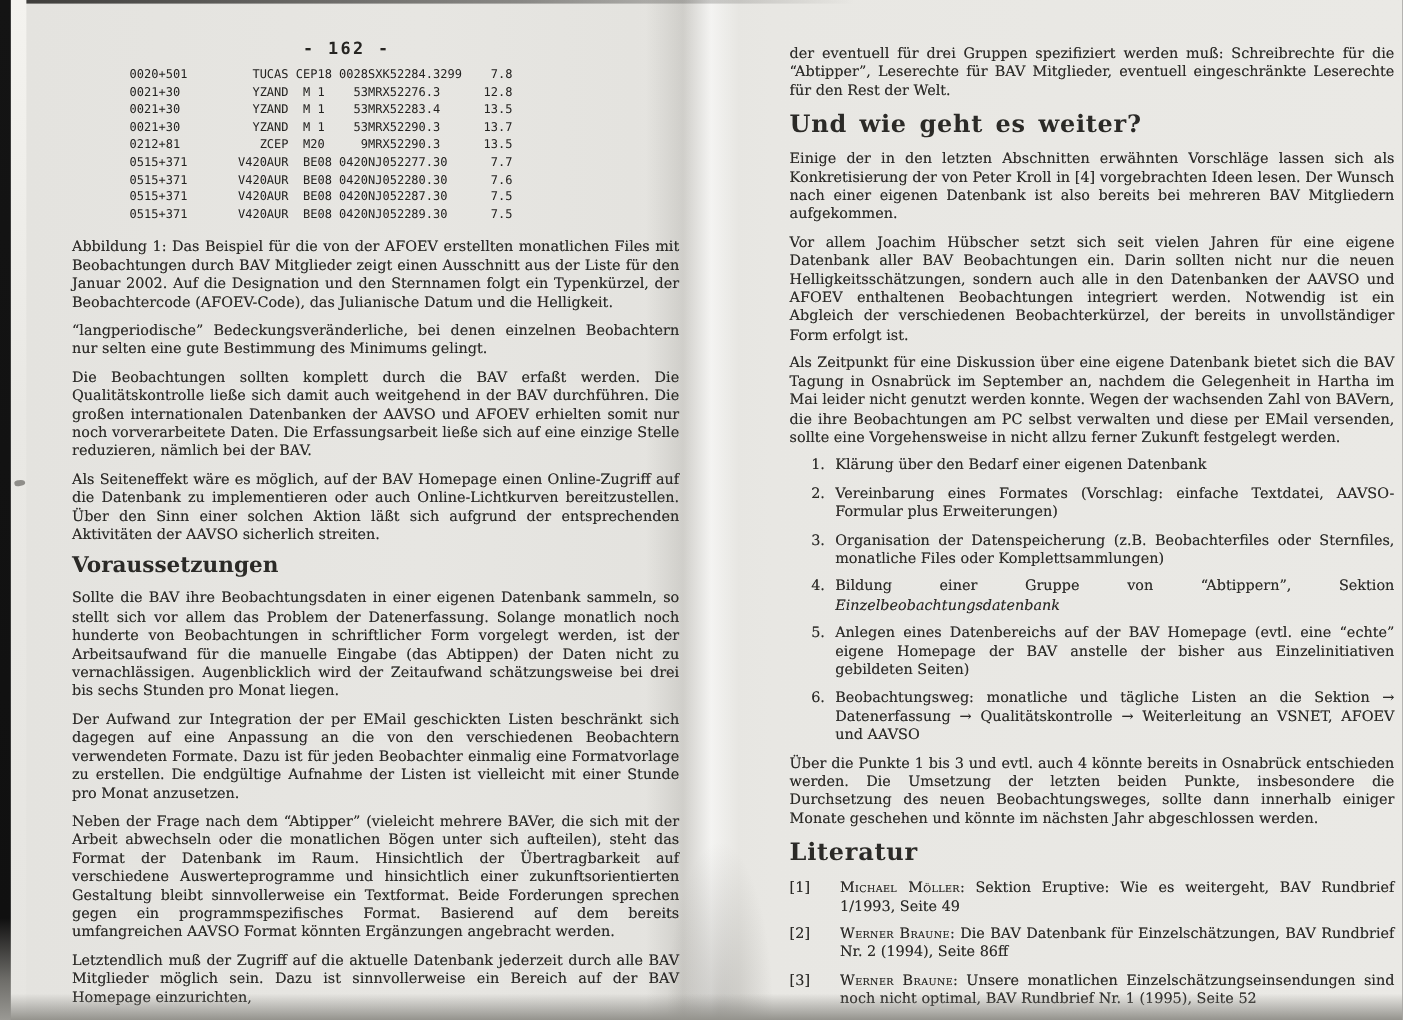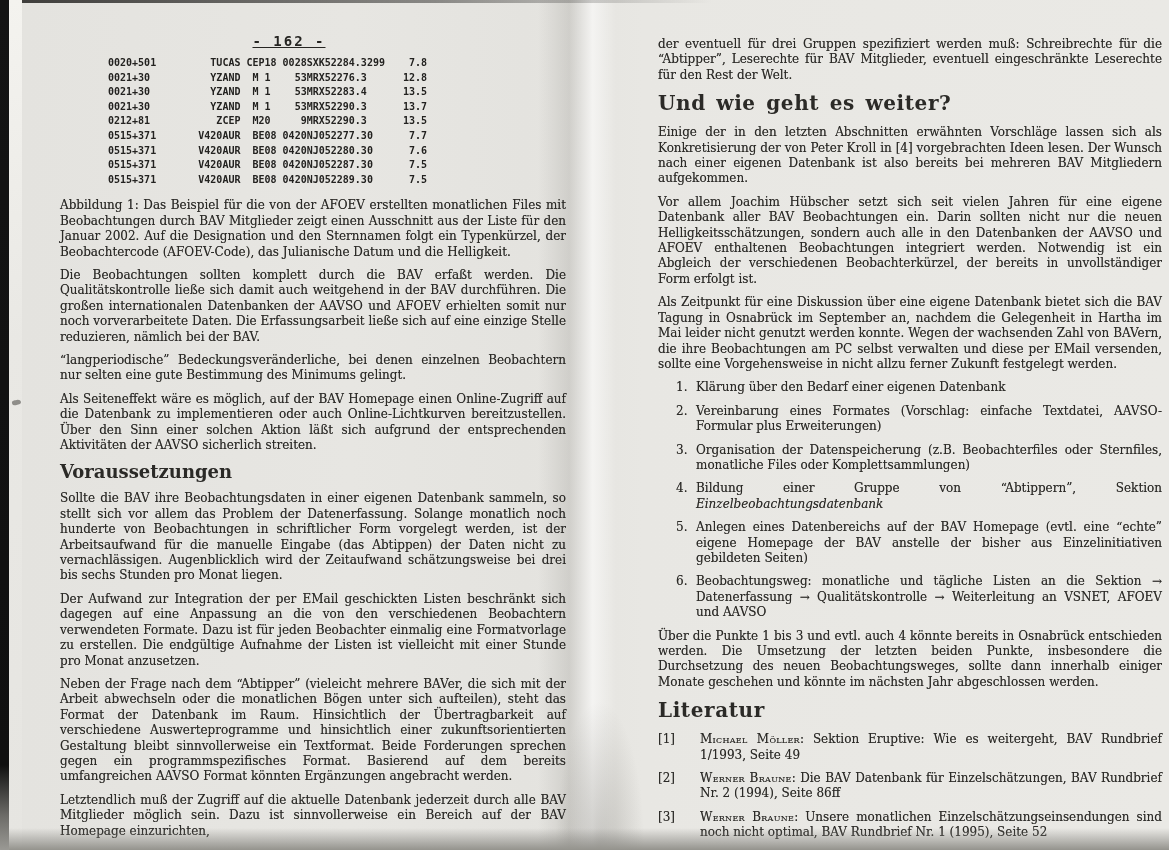--- a/index.html
+++ b/index.html
@@ -26,26 +26,26 @@
                     background:radial-gradient(ellipse at 50% 100%, rgba(120,118,112,.35), rgba(120,118,112,0) 70%); }
   .margin-speck   { position:absolute; left:12px; top:400px; width:9px; height:5px; z-index:6;
                     background:rgba(70,68,64,.55); border-radius:40% 60% 50% 50%; transform:rotate(-12deg); }
 
   
   .page { position:absolute; z-index:3; }
   .page-left  { left:60px;  top:33px; width:506px; }
   .page-right { left:658px; top:37px; width:504px; }
 
   .pagenum { font-family:"DejaVu Sans Mono","Liberation Mono",monospace; font-weight:bold;
-             font-size:14px; letter-spacing:2px; text-align:center; margin-bottom:7px; color:#262522;text-decoration:underline; }
+             font-size:14px; letter-spacing:2px; text-align:center; margin-bottom:7px; color:#262522; }
   .page-left  .pagenum { transform:translateX(-24px); }
   .page-right .pagenum { transform:translateX(-28px); }
 
   .datatable { font-family:"DejaVu Sans Mono","Liberation Mono",monospace; font-size:10px;
-               line-height:14.6px; margin:3px 0 11px 48px; color:#232220;font-weight:bold; }
+               line-height:14.6px; margin:3px 0 11px 48px; color:#232220; }
   .tl { white-space:pre; }
 
   p, .li, .ref { font-size:12px; line-height:15.4px; text-align:justify; margin:0 0 8px 0;
                  text-shadow:0 0 .4px rgba(43,42,39,.55); }
   .h-small { font-weight:bold; font-size:18px; margin:3px 0 9px 0; }
   .h-big   { font-weight:bold; font-size:20px; letter-spacing:.6px; word-spacing:3px; margin:3px 0 10px 0; }
 
   .li { display:flex; margin-left:18px; }
   .li .n { flex:none; width:20px; }
   .li .t { flex:1; text-align:justify; }
@@ -77,22 +77,22 @@
       <div class="tl">0021+30          YZAND  M 1    53MRX52283.4      13.5</div>
       <div class="tl">0021+30          YZAND  M 1    53MRX52290.3      13.7</div>
       <div class="tl">0212+81           ZCEP  M20     9MRX52290.3      13.5</div>
       <div class="tl">0515+371       V420AUR  BE08 0420NJ052277.30      7.7</div>
       <div class="tl">0515+371       V420AUR  BE08 0420NJ052280.30      7.6</div>
       <div class="tl">0515+371       V420AUR  BE08 0420NJ052287.30      7.5</div>
       <div class="tl">0515+371       V420AUR  BE08 0420NJ052289.30      7.5</div>
     </div>
 
     <p>Abbildung 1: Das Beispiel für die von der AFOEV erstellten monatlichen Files mit Beobachtungen durch BAV Mitglieder zeigt einen Ausschnitt aus der Liste für den Januar 2002. Auf die Designation und den Sternnamen folgt ein Typenkürzel, der Beobachtercode (AFOEV-Code), das Julianische Datum und die Helligkeit.</p>
+    <p>“langperiodische” Bedeckungsveränderliche, bei denen einzelnen Beobachtern nur selten eine gute Bestimmung des Minimums gelingt.</p>
     <p>Die Beobachtungen sollten komplett durch die BAV erfaßt werden. Die Qualitätskontrolle ließe sich damit auch weitgehend in der BAV durchführen. Die großen internationalen Datenbanken der AAVSO und AFOEV erhielten somit nur noch vorverarbeitete Daten. Die Erfassungsarbeit ließe sich auf eine einzige Stelle reduzieren, nämlich bei der BAV.</p>
-    <p>“langperiodische” Bedeckungsveränderliche, bei denen einzelnen Beobachtern nur selten eine gute Bestimmung des Minimums gelingt.</p>
     <p>Als Seiteneffekt wäre es möglich, auf der BAV Homepage einen Online-Zugriff auf die Datenbank zu implementieren oder auch Online-Lichtkurven bereitzustellen. Über den Sinn einer solchen Aktion läßt sich aufgrund der entsprechenden Aktivitäten der AAVSO sicherlich streiten.</p>
 
     <div class="h-small">Voraussetzungen</div>
 
     <p>Sollte die BAV ihre Beobachtungsdaten in einer eigenen Datenbank sammeln, so stellt sich vor allem das Problem der Datenerfassung. Solange monatlich noch hunderte von Beobachtungen in schriftlicher Form vorgelegt werden, ist der Arbeitsaufwand für die manuelle Eingabe (das Abtippen) der Daten nicht zu vernachlässigen. Augenblicklich wird der Zeitaufwand schätzungsweise bei drei bis sechs Stunden pro Monat liegen.</p>
     <p>Der Aufwand zur Integration der per EMail geschickten Listen beschränkt sich dagegen auf eine Anpassung an die von den verschiedenen Beobachtern verwendeten Formate. Dazu ist für jeden Beobachter einmalig eine Formatvorlage zu erstellen. Die endgültige Aufnahme der Listen ist vielleicht mit einer Stunde pro Monat anzusetzen.</p>
     <p>Neben der Frage nach dem “Abtipper” (vieleicht mehrere BAVer, die sich mit der Arbeit abwechseln oder die monatlichen Bögen unter sich aufteilen), steht das Format der Datenbank im Raum. Hinsichtlich der Übertragbarkeit auf verschiedene Auswerteprogramme und hinsichtlich einer zukunftsorientierten Gestaltung bleibt sinnvollerweise ein Textformat. Beide Forderungen sprechen gegen ein programmspezifisches Format. Basierend auf dem bereits umfangreichen AAVSO Format könnten Ergänzungen angebracht werden.</p>
     <p>Letztendlich muß der Zugriff auf die aktuelle Datenbank jederzeit durch alle BAV Mitglieder möglich sein. Dazu ist sinnvollerweise ein Bereich auf der BAV Homepage einzurichten,</p>
   </div>
 

